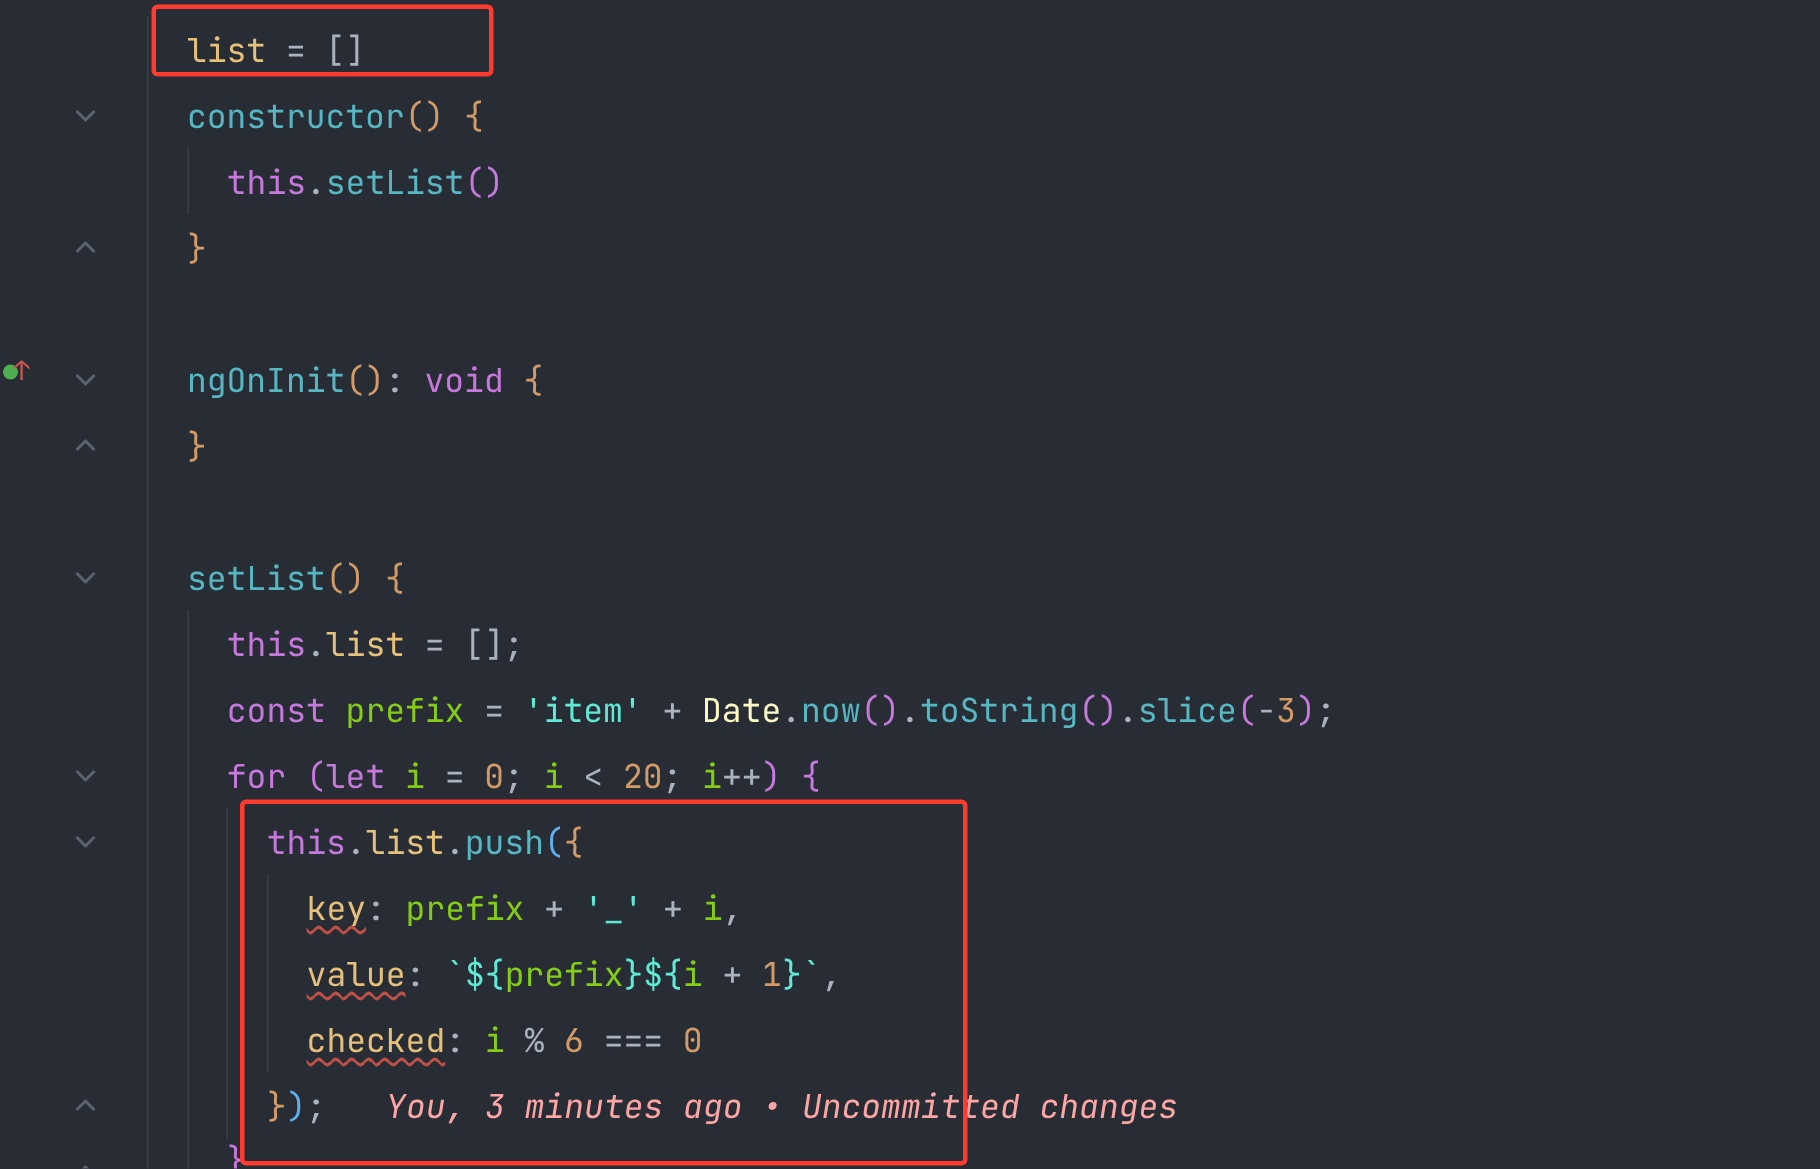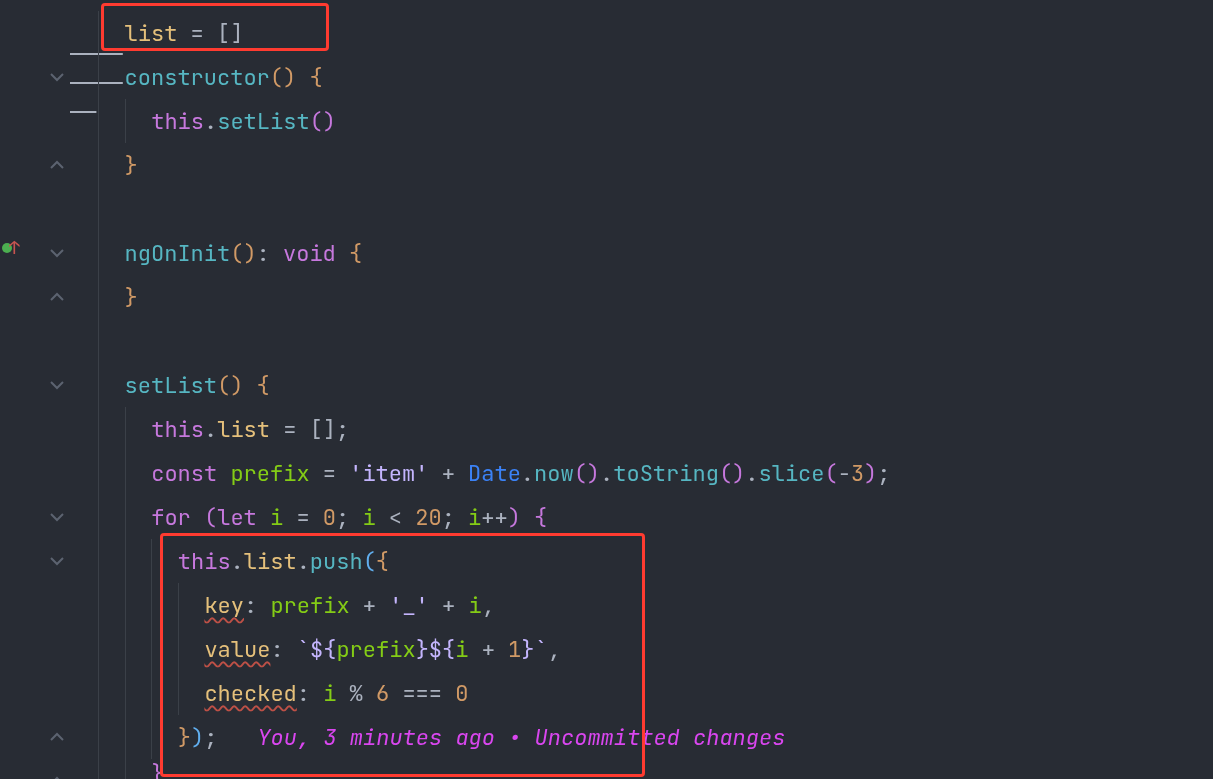--- a/index.html
+++ b/index.html
@@ -49,48 +49,47 @@
   }
   .fold svg { display:block; }
   .code {
     position: absolute;
     left: 70px;
     right: 0;
     top: 0;
     bottom: 0;
     white-space: pre;
     font-variant-ligatures: none;
-    text-decoration: underline;
   }
   .line {
     position: absolute;
     left: 28px;
     height: 44px;
     display: flex;
     align-items: center;
   }
   .indent-guide {
     position: absolute;
     width: 1px;
     background: #3b4048;
   }
   
   .tk-default   { color: #84cc16; }
   .tk-prop      { color: #e5c07b; }  
   .tk-keyword   { color: #c678dd; }  
   .tk-func      { color: #56b6c2; }  
-  .tk-class     { color: #3b82f6; }  
-  .tk-string    { color: #c4b5fd; }  
+  .tk-class     { color: #fef9c3; }  
+  .tk-string    { color: #5eead4; }  
   .tk-number    { color: #d19a66; }  
   .tk-operator  { color: #abb2bf; }
   .tk-punct     { color: #abb2bf; }
   .tk-paren-y   { color: #d19a66; }  
   .tk-paren-p   { color: #c678dd; }  
   .tk-paren-b   { color: #61afef; }  
-  .tk-blame     { color: #d946ef; font-style: italic; }
+  .tk-blame     { color: #fca5a5; font-style: italic; }
 
   .squiggle {
     text-decoration-line: underline;
     text-decoration-style: wavy;
     text-decoration-color: #be5046;
     text-decoration-thickness: 1.5px;
     text-underline-offset: 4px;
   }
 
   .highlight-box {

